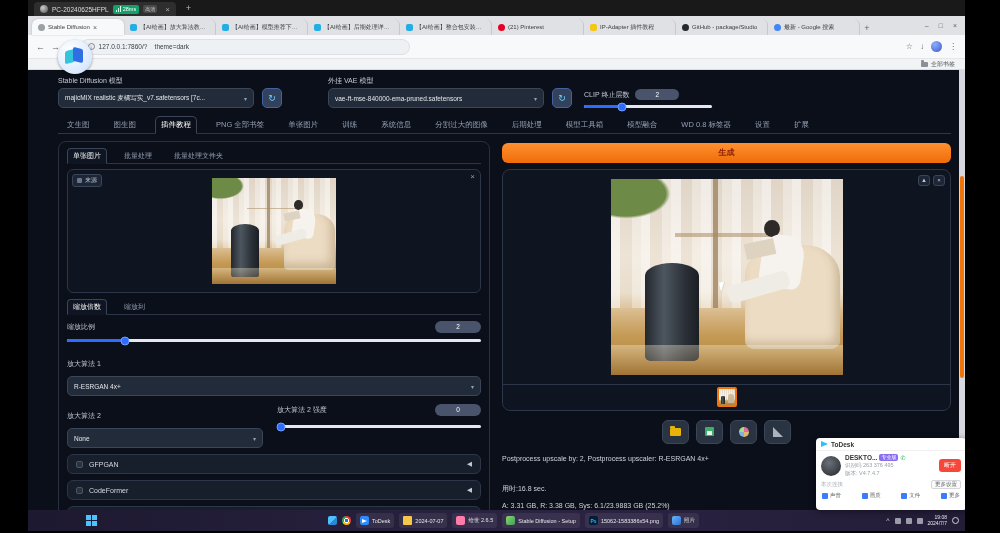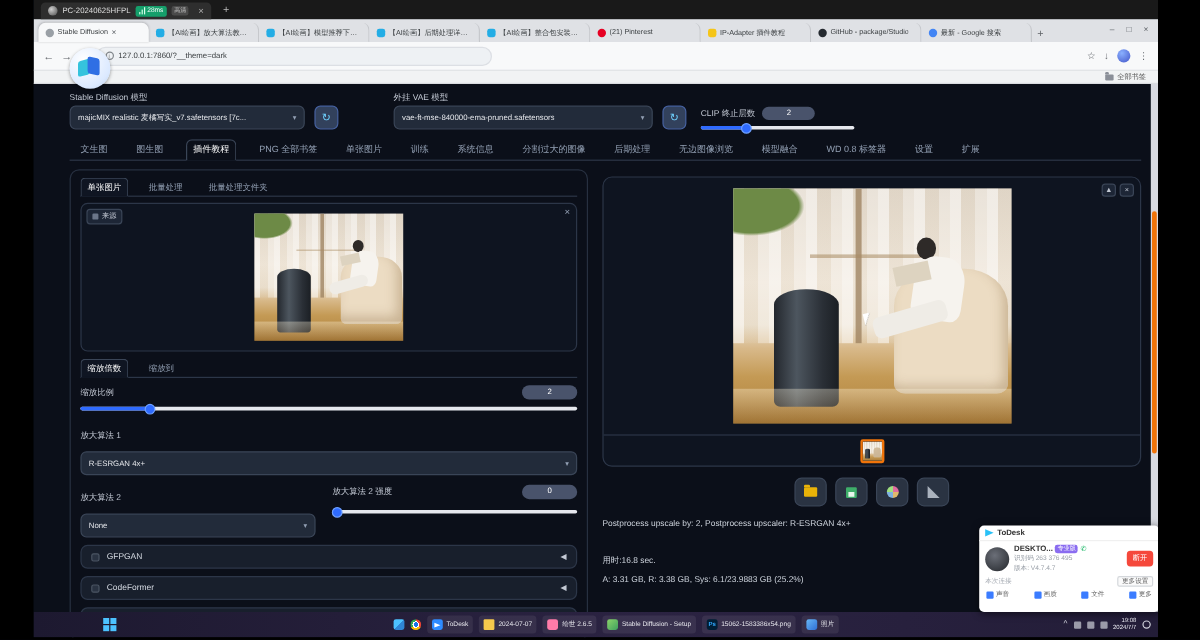--- a/index.html
+++ b/index.html
@@ -319,21 +319,21 @@
     <div class="maintabs">
       <span class="mtab">文生图</span>
       <span class="mtab">图生图</span>
       <span class="mtab active">插件教程</span>
       <span class="mtab">PNG 全部书签</span>
       <span class="mtab">单张图片</span>
       <span class="mtab">训练</span>
       <span class="mtab">系统信息</span>
       <span class="mtab">分割过大的图像</span>
       <span class="mtab">后期处理</span>
-      <span class="mtab">无边图像浏览</span>
+      <span class="mtab">模型工具箱</span>
       <span class="mtab">模型融合</span>
       <span class="mtab">WD 0.8 标签器</span>
       <span class="mtab">设置</span>
       <span class="mtab">扩展</span>
     </div>
 
     <div class="cols">
 
       <div class="leftcol">
         <div class="subtabs">
@@ -415,20 +415,21 @@
         </div>
         <div class="acc">
           <span class="cb"></span>
           <span class="nm">分割过大的图像</span>
           <span class="ar">◀</span>
         </div>
 
       </div>
 
       <div class="rightcol">
+        <button class="genbtn">生成</button>
         <div class="gallery">
           <div class="gal-img-area">
             <div class="galbtns">
               <span class="gb">▲</span>
               <span class="gb">×</span>
             </div>
             <div class="scene large">
               <div class="sc-curtain"></div>
                 <div class="sc-framev"></div>
                 <div class="sc-frameh"></div>

